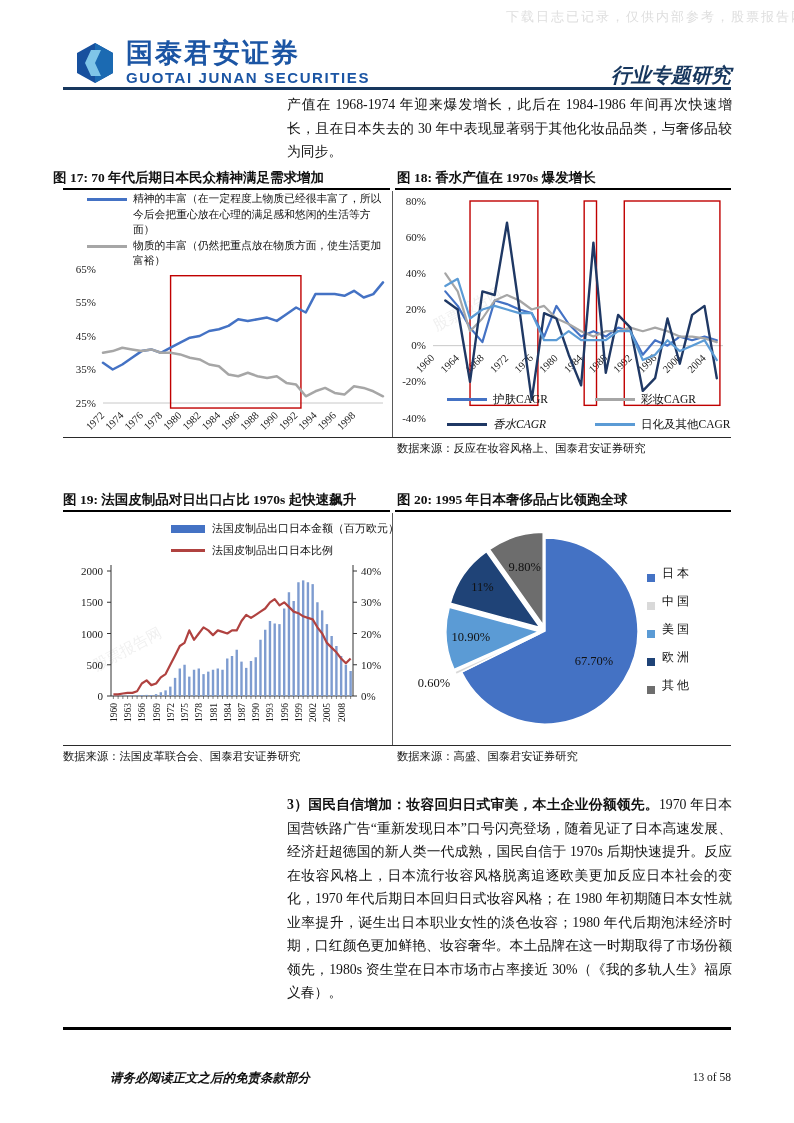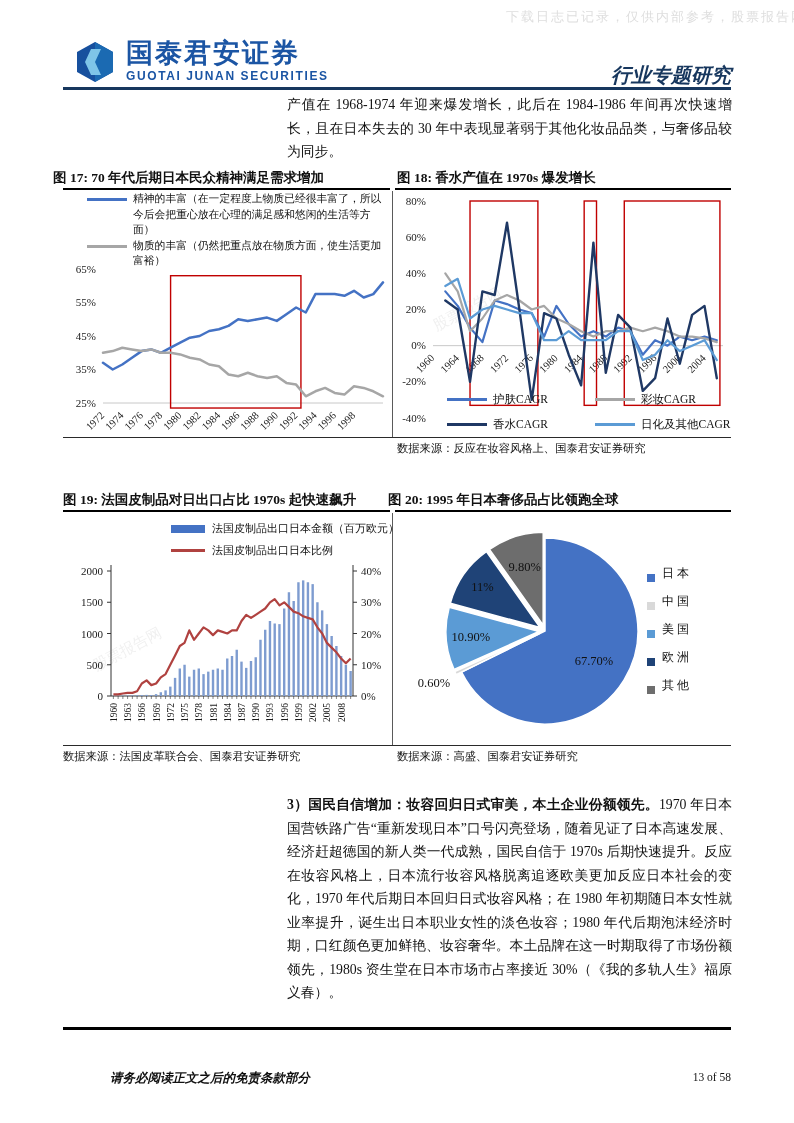--- a/index.html
+++ b/index.html
@@ -4,21 +4,21 @@
 <style>
   html,body{margin:0;padding:0;background:#fff;}
   #page{position:relative;width:794px;height:1123px;background:#fff;overflow:hidden;
         font-family:"Liberation Serif","DejaVu Serif",serif;color:#111;}
   .wm-top{position:absolute;top:8px;right:-12px;color:#dedede;font-size:13px;letter-spacing:2px;white-space:nowrap;}
   .wm-faint{position:absolute;color:rgba(110,110,110,0.10);font-size:15px;transform:rotate(-28deg);white-space:nowrap;}
   
   .logo-wrap{position:absolute;left:74px;top:40px;display:flex;align-items:center;}
   .logo-text{margin-left:10px;}
   .logo-cn{font-family:"Liberation Sans","DejaVu Sans",sans-serif;font-weight:bold;font-size:27px;color:#1b55a4;letter-spacing:2px;line-height:27px;}
-  .logo-en{font-family:"Liberation Sans","DejaVu Sans",sans-serif;font-weight:bold;font-size:12px;color:#1b55a4;letter-spacing:1.6px;margin-top:2px;}
+  .logo-en{font-family:"Liberation Sans","DejaVu Sans",sans-serif;font-weight:bold;font-size:15px;color:#1b55a4;letter-spacing:1.6px;margin-top:2px;}
   .report-cat{position:absolute;right:63px;top:62px;color:#17375e;font-weight:bold;font-style:italic;font-size:20px;}
   .head-rule{position:absolute;left:63px;top:87px;width:668px;height:2.5px;background:#17375e;}
   
   .para{position:absolute;left:287px;width:445px;font-size:13.8px;line-height:23.5px;text-align:justify;}
   .lead-bold{font-weight:bold;}
   
   .fig-title{position:absolute;font-weight:bold;font-size:13.5px;white-space:nowrap;}
   .fig-rule{position:absolute;height:2px;background:#000;}
   .thin-rule{position:absolute;height:1px;background:#2a2a2a;}
   .v-div{position:absolute;width:1px;background:#5a5a5a;}
@@ -148,36 +148,36 @@
         <polyline points="50.3,95.0 62.7,87.8 75.0,127.5 87.4,118.5 99.7,114.9 112.0,118.5 124.4,122.1 136.7,122.1 149.1,149.2 161.4,149.2 173.7,140.2 186.1,149.2 198.4,149.2 210.8,149.2 223.1,140.2 235.4,140.2 247.8,169.1 260.1,163.7 272.5,149.2 284.8,160.1 297.1,154.7 309.5,149.2 321.8,169.1" fill="none" stroke="#5B9BD5" stroke-width="2.2" stroke-linejoin="round" stroke-linecap="round"></polyline>
       </svg>
     <div class="lg18" style="left:52px;top:201px;">
         <i style="background:#4472C4;"></i>
         <span>护肤CAGR</span>
       </div>
     <div class="lg18" style="left:200px;top:201px;">
         <i style="background:#A6A6A6;"></i>
         <span>彩妆CAGR</span>
       </div>
-    <div class="lg18" style="left:52px;top:226px;">
+    <div class="lg18" style="left:52px;top:226px;font-style:italic;">
         <i style="background:#1F3864;"></i>
         <span>香水CAGR</span>
       </div>
     <div class="lg18" style="left:200px;top:226px;">
         <i style="background:#5B9BD5;"></i>
         <span>日化及其他CAGR</span>
       </div>
   </div>
 
   <div class="v-div" style="left:392px;top:191px;height:246px;"></div>
   <div class="thin-rule" style="left:63px;top:437px;width:668px;"></div>
   <div class="fig-source" style="left:397px;top:440px;width:330px;">数据来源：反应在妆容风格上、国泰君安证券研究</div>
 
   <div class="fig-title" style="left:63px;top:491px;">图 19: 法国皮制品对日出口占比 1970s 起快速飙升</div>
-  <div class="fig-title" style="left:388px;top:491px;">图 20: 1995 年日本奢侈品占比领跑全球</div>
+  <div class="fig-title" style="left:397px;top:491px;">图 20: 1995 年日本奢侈品占比领跑全球</div>
   <div class="fig-rule" style="left:63px;top:510px;width:327px;"></div>
   <div class="fig-rule" style="left:395px;top:510px;width:336px;"></div>
 
   <div class="chart-cell" style="left:63px;top:513px;width:327px;height:232px;">
     <svg id="svg19" width="327" height="232" style="position:absolute;left:0;top:0;">
         <line x1="48" y1="52" x2="48" y2="183" stroke="#333" stroke-width="1"></line>
         <line x1="290" y1="52" x2="290" y2="183" stroke="#333" stroke-width="1"></line>
         <line x1="48" y1="183" x2="290" y2="183" stroke="#333" stroke-width="1"></line>
         <line x1="44" y1="183" x2="48" y2="183" stroke="#333" stroke-width="1"></line>
         <text x="40" y="187" text-anchor="end" font-size="11" fill="#1a1a1a">0</text>

